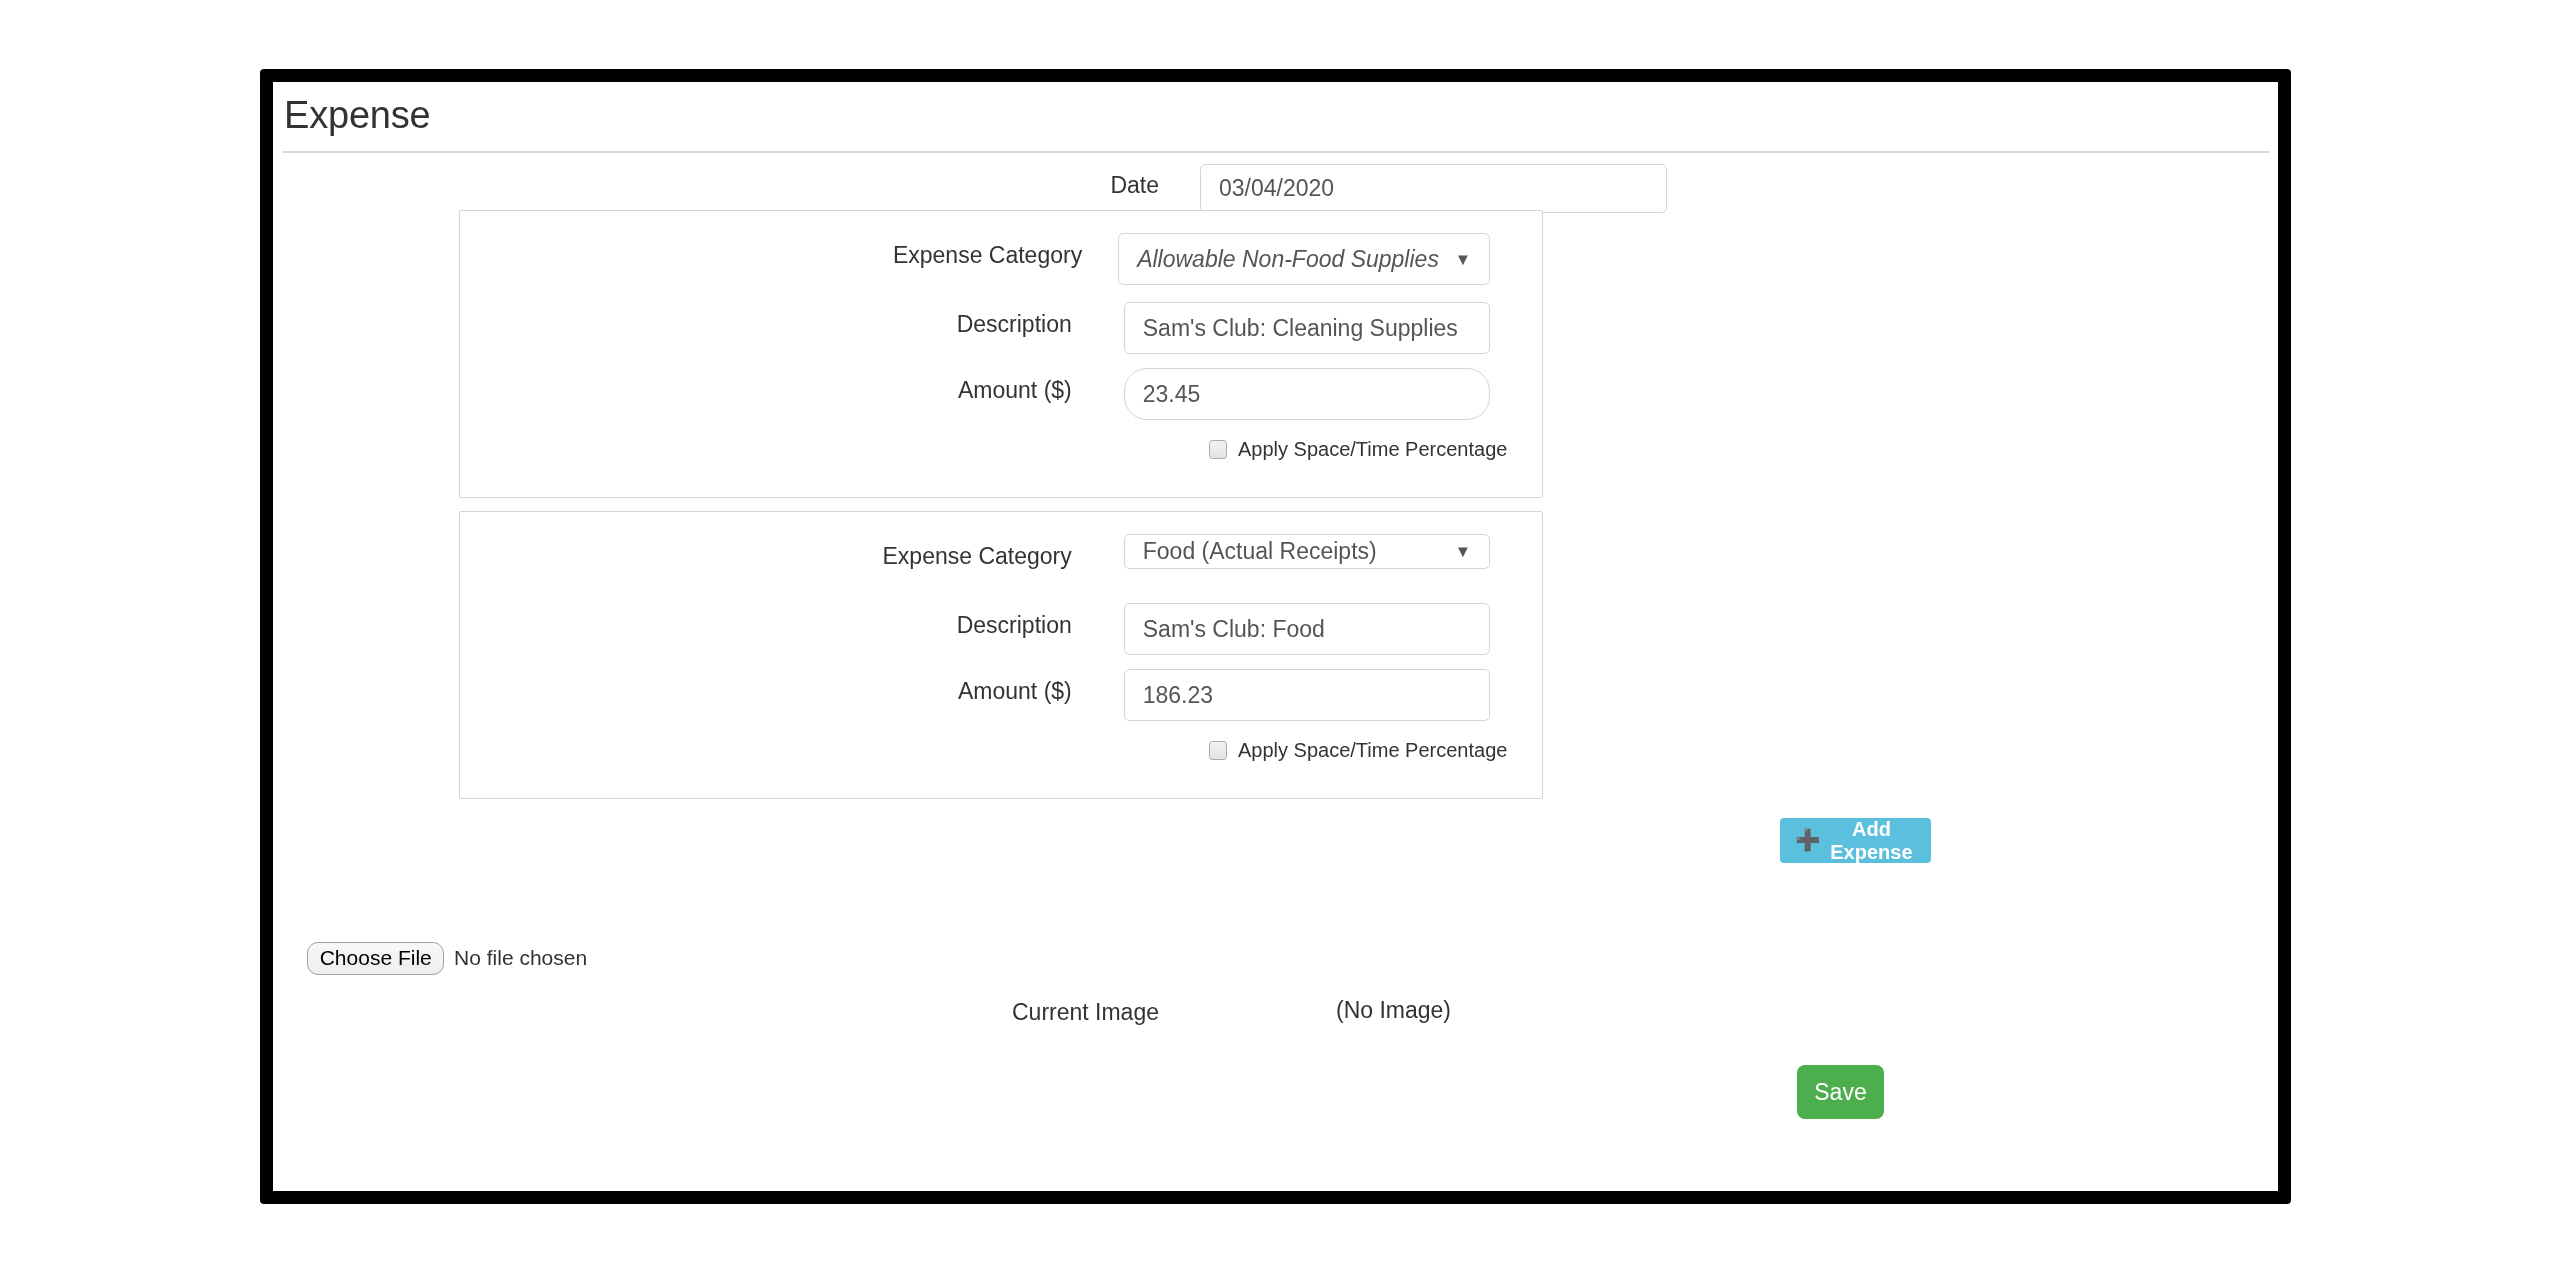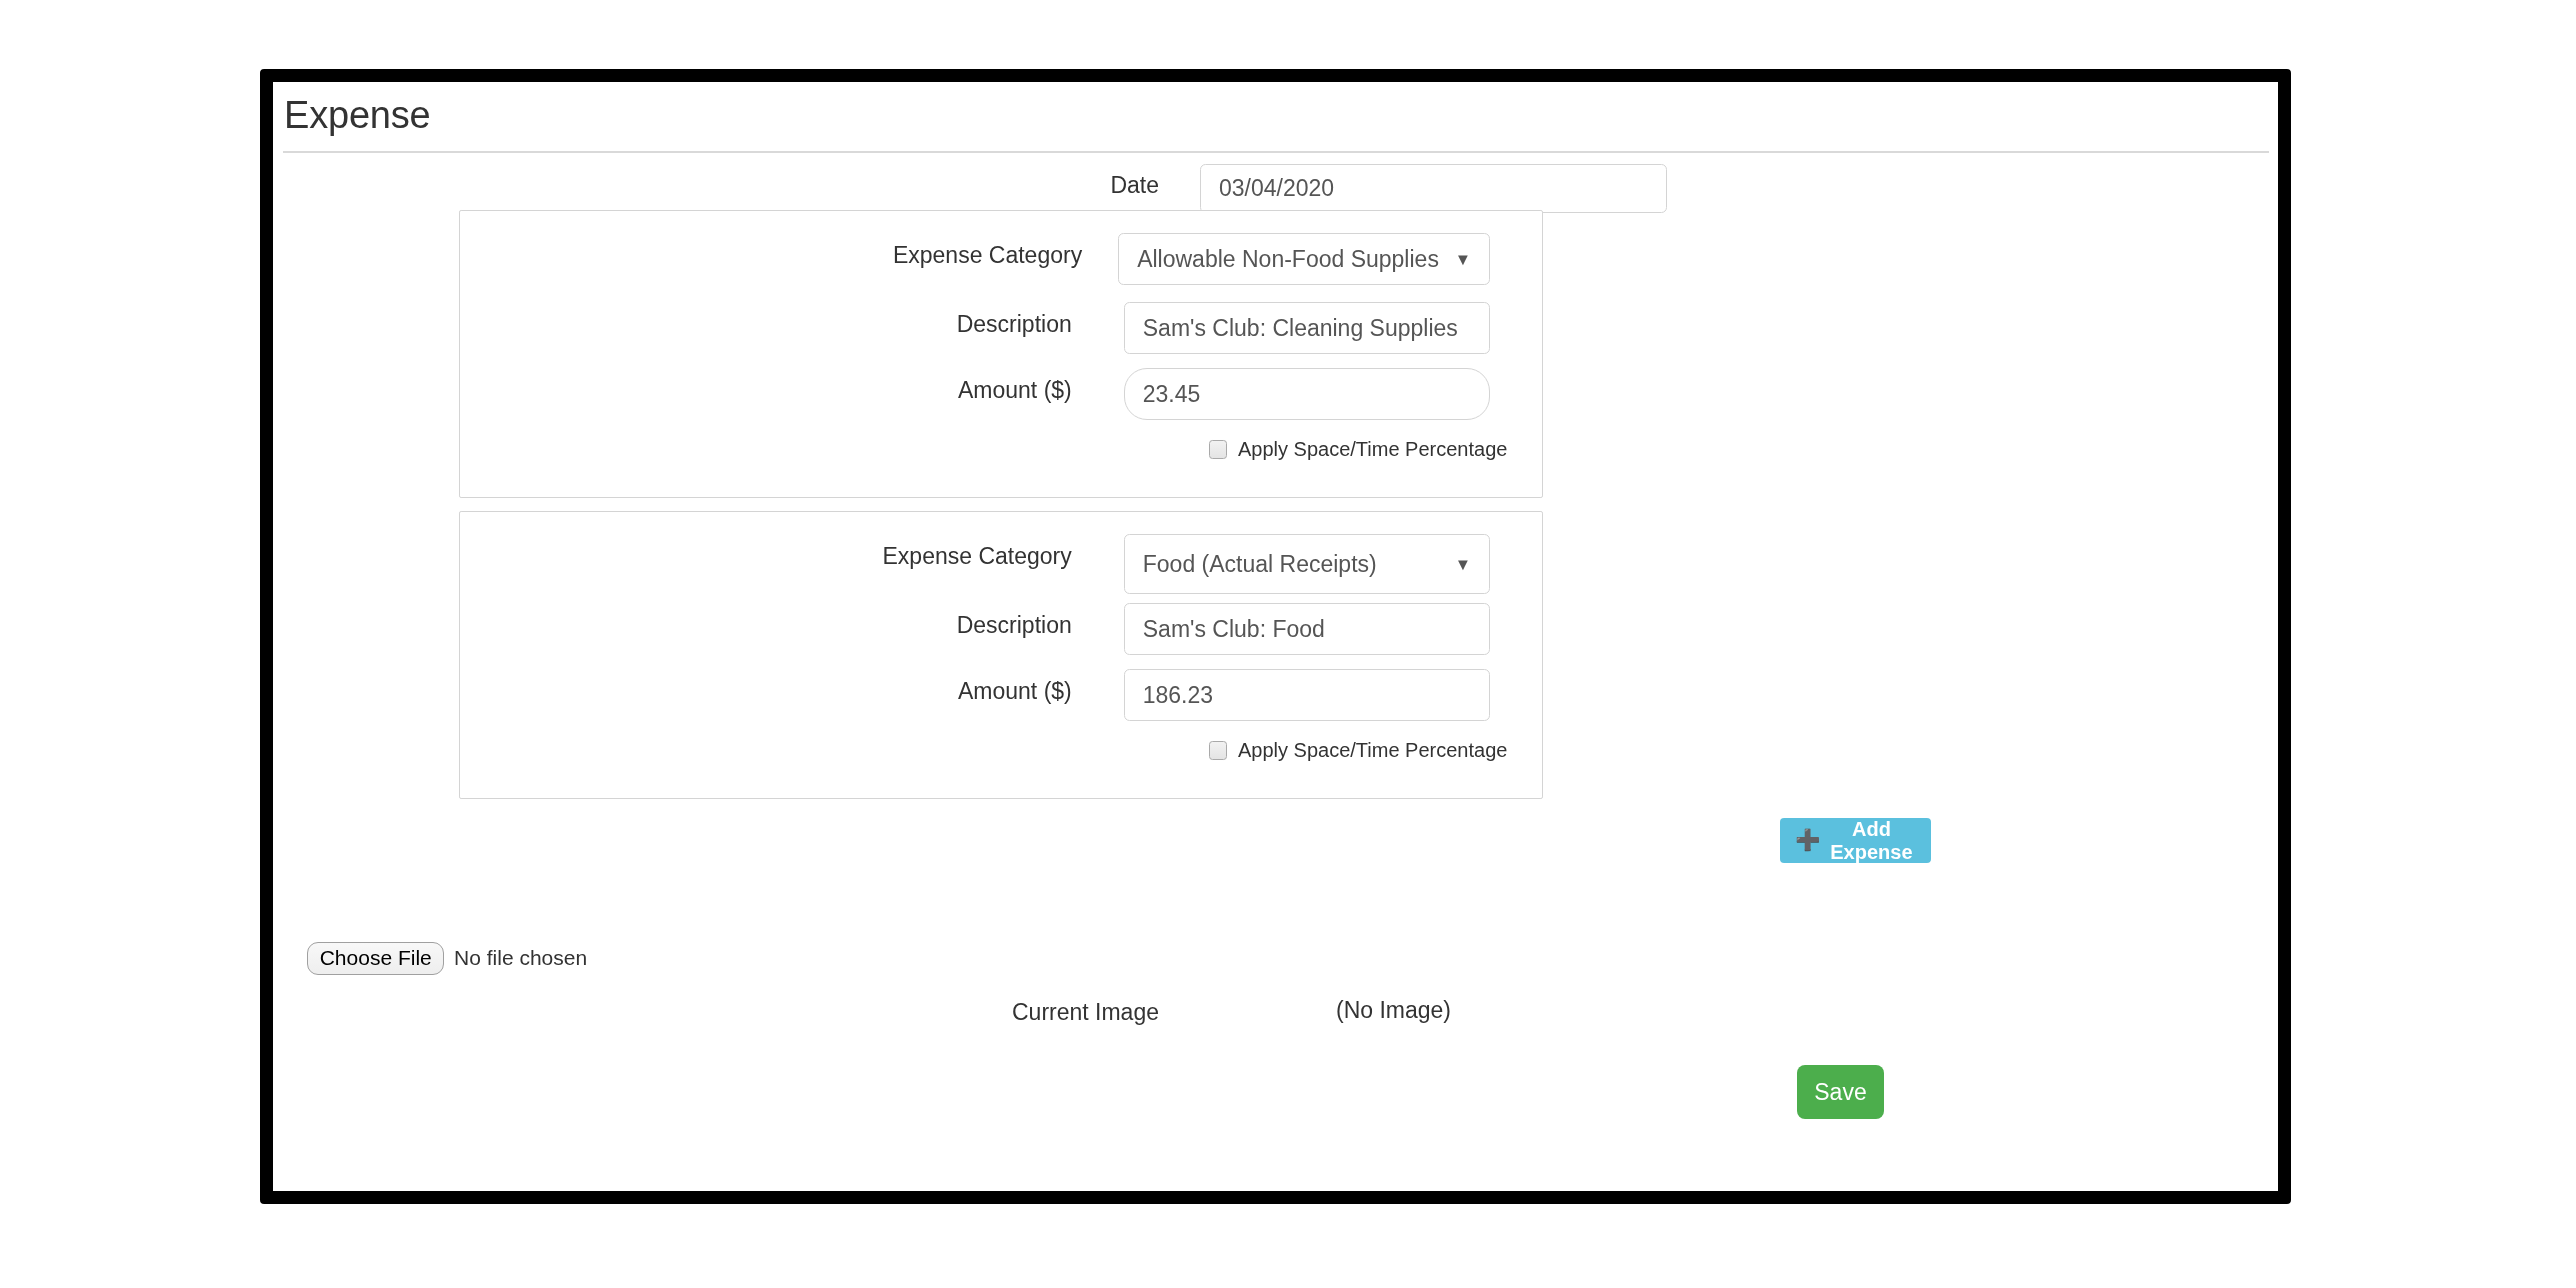--- a/index.html
+++ b/index.html
@@ -207,21 +207,21 @@
       <div class="title-divider"></div>
 
       <div class="form-row" style="left:0px; top:82px; width:1758px;">
         <div class="field-label" style="width:886px; padding-top:9.6px;">Date</div>
         <input class="text-input" type="text" style="margin-left: 41px; width: 467px; height: 49px;" value="03/04/2020">
       </div>
 
       <div class="expense-panel" style="left:186px; top:128px; width:1084px; height:288px;">
         <div class="form-row" style="left:0px; top:22px; width:1030px;">
           <div class="field-label" style="width:697px; padding-top:11px;">Expense Category</div>
-          <div class="select-input" style="margin-left:36px; width:412px; height:52px;">
+          <div class="select-input" style="margin-left:36px; width:412px; height:52px;font-style:italic;">
             <span>Allowable Non-Food Supplies</span>
             <span class="select-caret">▼</span>
           </div>
         </div>
 
         <div class="form-row" style="left:0px; top:91px; width:1030px;">
           <div class="field-label" style="width:697px; padding-top:11px;">Description</div>
           <input class="text-input" type="text" style="margin-left: 52px; width: 412px; height: 52px;" value="Sam's Club: Cleaning Supplies">
         </div>
 
@@ -232,21 +232,21 @@
 
         <div class="checkbox-row" style="left:749px; top:227px;">
           <div class="cb"></div>
           <div class="cb-label">Apply Space/Time Percentage</div>
         </div>
       </div>
 
       <div class="expense-panel" style="left:186px; top:429px; width:1084px; height:288px;">
         <div class="form-row" style="left:0px; top:22px; width:1030px;">
           <div class="field-label" style="width:697px; padding-top:11px;">Expense Category</div>
-          <div class="select-input" style="margin-left:52px; width:412px; height:60px;">
+          <div class="select-input" style="margin-left:52px; width:412px; height:35px;">
             <span>Food (Actual Receipts)</span>
             <span class="select-caret">▼</span>
           </div>
         </div>
 
         <div class="form-row" style="left:0px; top:91px; width:1030px;">
           <div class="field-label" style="width:697px; padding-top:11px;">Description</div>
           <input class="text-input" type="text" style="margin-left: 52px; width: 412px; height: 52px;" value="Sam's Club: Food">
         </div>
 

